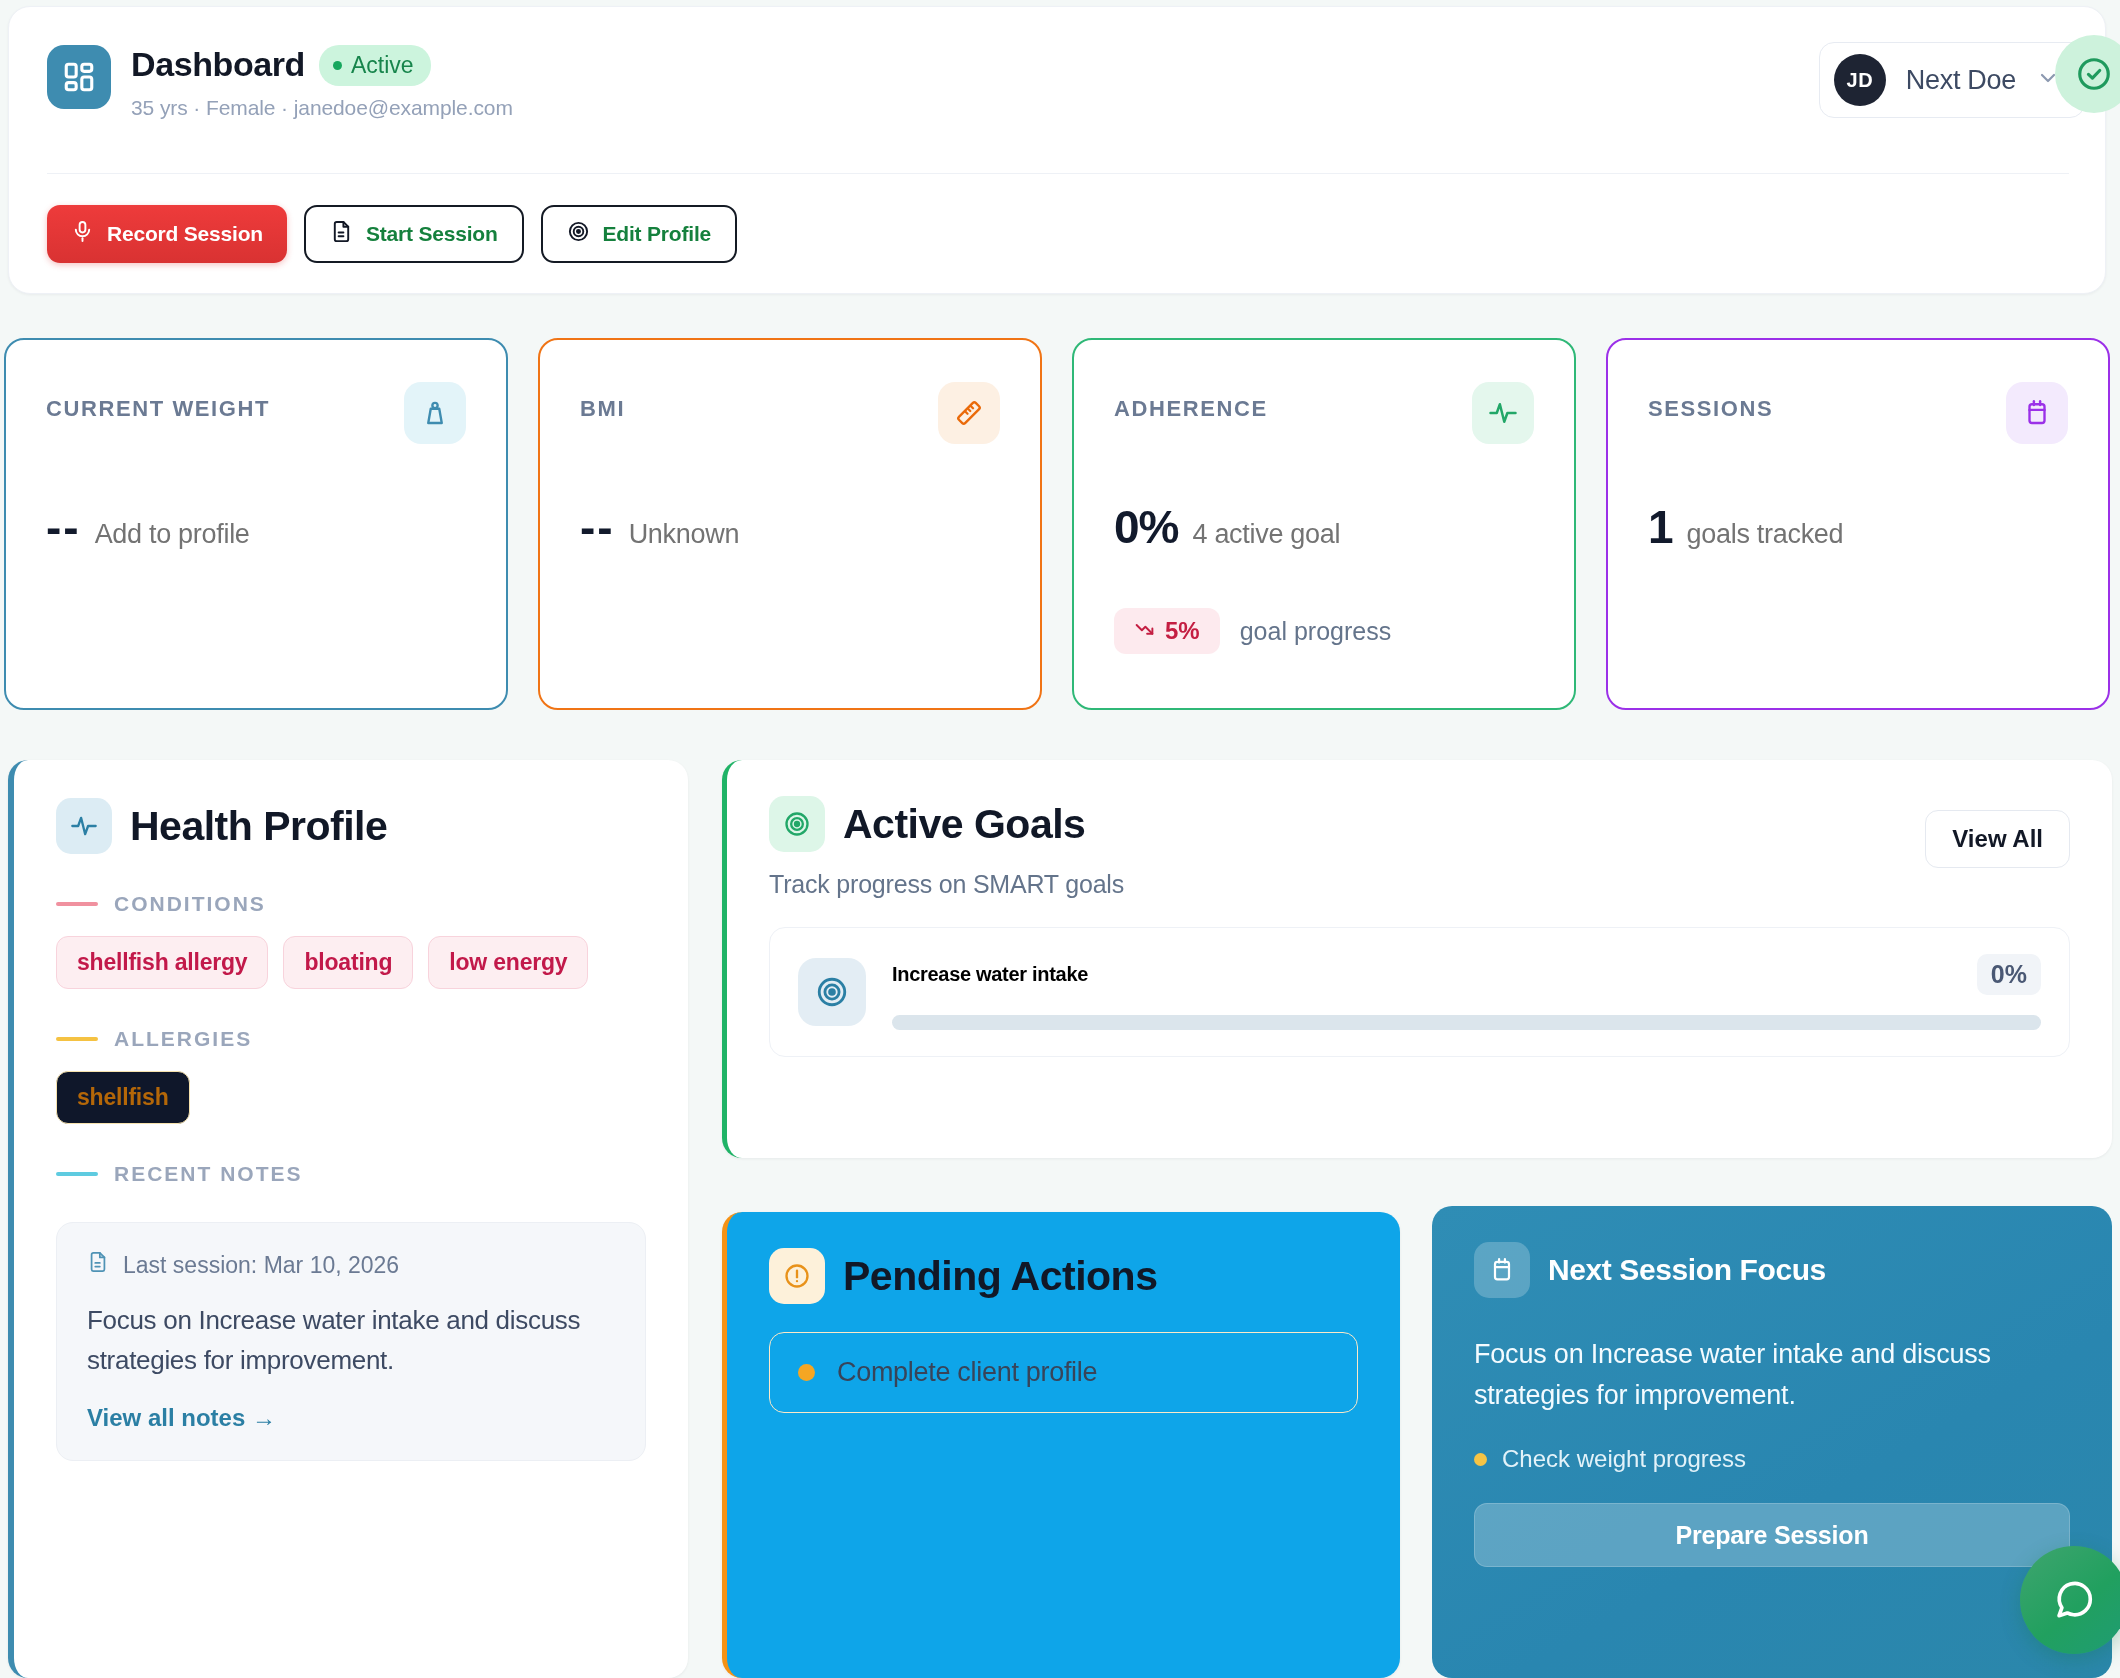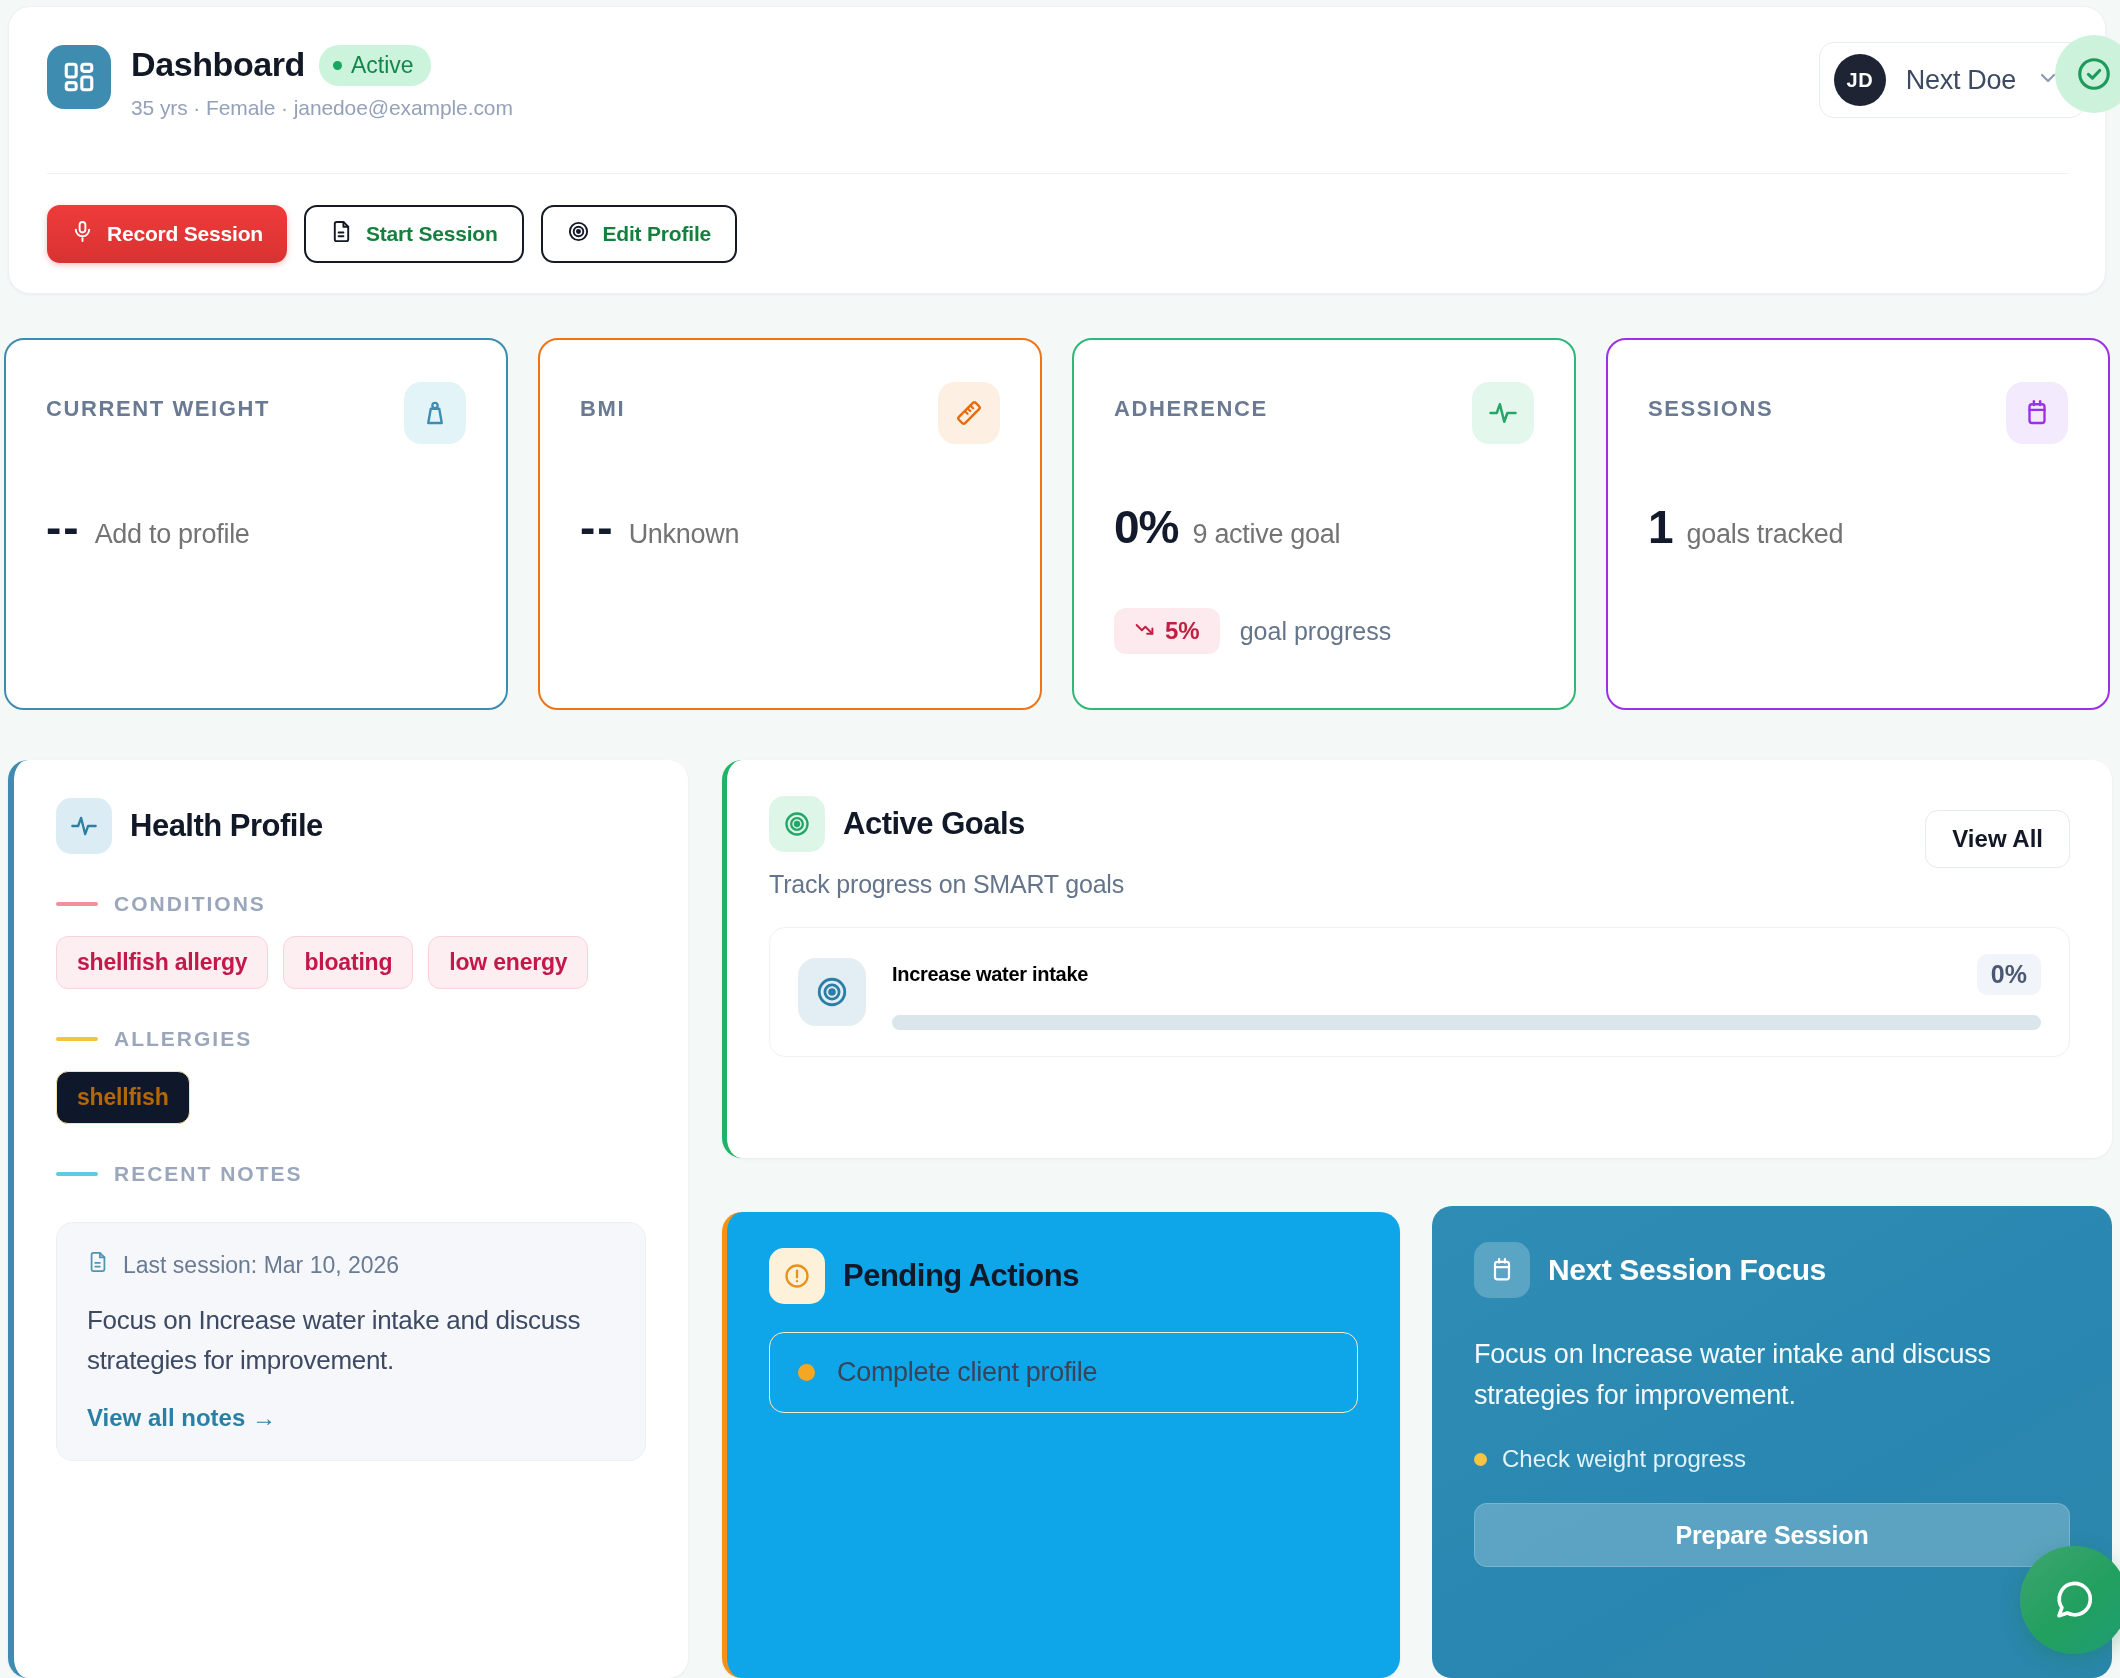--- a/index.html
+++ b/index.html
@@ -133,21 +133,21 @@
     border-left: 6px solid #3e8cb0;
     box-shadow: 0 1px 3px rgba(16,24,40,.06);
     padding: 38px 42px;
     overflow: hidden;
   }
   .panel-head { display: flex; align-items: center; gap: 18px; }
   .panel-icon {
     width: 56px; height: 56px; border-radius: 15px;
     display: flex; align-items: center; justify-content: center; flex:0 0 auto;
   }
-  .panel-title { font-size: 31px; font-weight: bold; color: #111827; letter-spacing: -.5px; }
+  .panel-title { font-size: 41px; font-weight: bold; color: #111827; letter-spacing: -.5px; }
   .section-head {
     display: flex; align-items: center; gap: 16px;
     margin-top: 38px; margin-bottom: 20px;
   }
   .section-rule { width: 42px; height: 4px; border-radius: 3px; }
   .section-title {
     font-size: 21px; font-weight: bold; color: #9aa6bb; letter-spacing: 2px;
   }
   .chips { display: flex; flex-wrap: wrap; gap: 15px; }
   .chip {
@@ -385,21 +385,21 @@
     <div class="stat-head">
       <div class="stat-label">ADHERENCE</div>
       <div class="stat-icon" style="background:#e4f7ed;">
         <svg width="30" height="30" viewBox="0 0 24 24" fill="none" stroke="#22a768" stroke-width="2" stroke-linecap="round" stroke-linejoin="round">
           <polyline points="2 12 7 12 9.5 5 13 19 15.5 12 22 12"></polyline>
         </svg>
       </div>
     </div>
     <div class="stat-main">
       <span class="stat-value">0%</span>
-      <span class="stat-sub">9 active goal</span>
+      <span class="stat-sub">4 active goal</span>
     </div>
     <div class="stat-foot">
       <div class="trend-pill">
         <span>
           <svg width="21" height="21" viewBox="0 0 24 24" fill="none" stroke="#c41e42" stroke-width="2.2" stroke-linecap="round" stroke-linejoin="round">
             <polyline points="3 8 9 14 13 10 21 18"></polyline>
               <polyline points="15 18 21 18 21 12"></polyline>
           </svg>
         </span>
         <span>5%</span>

